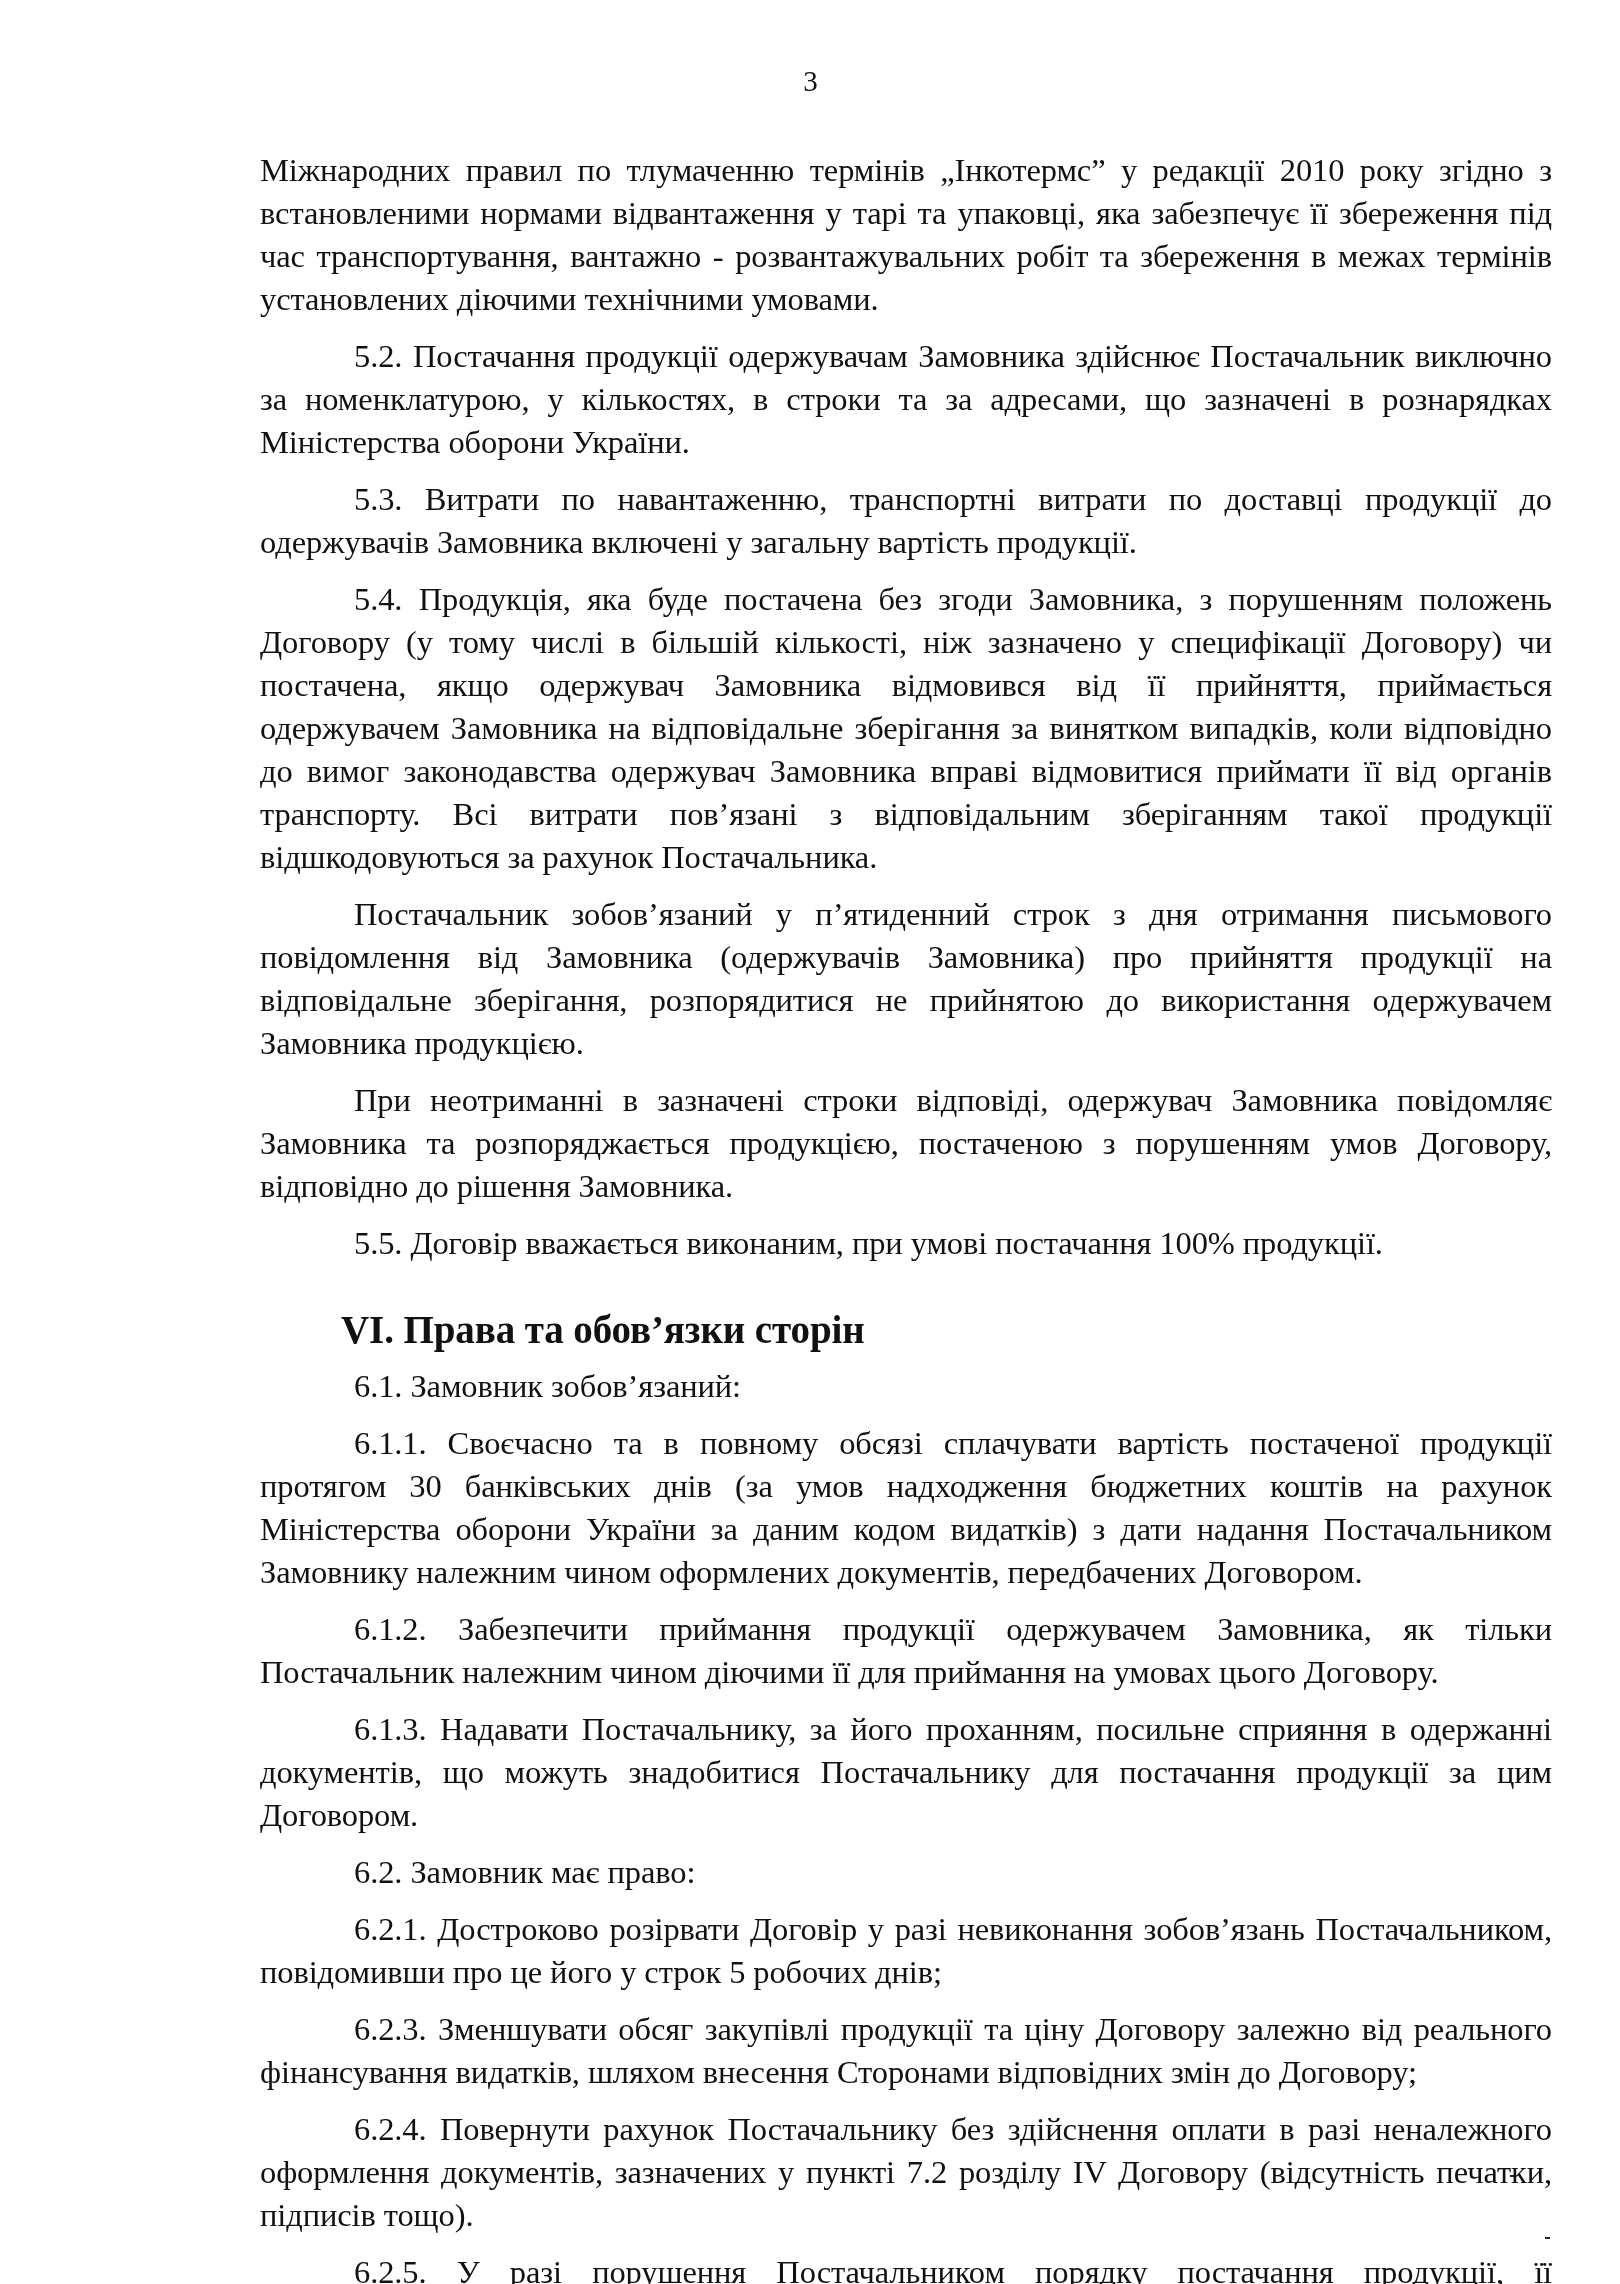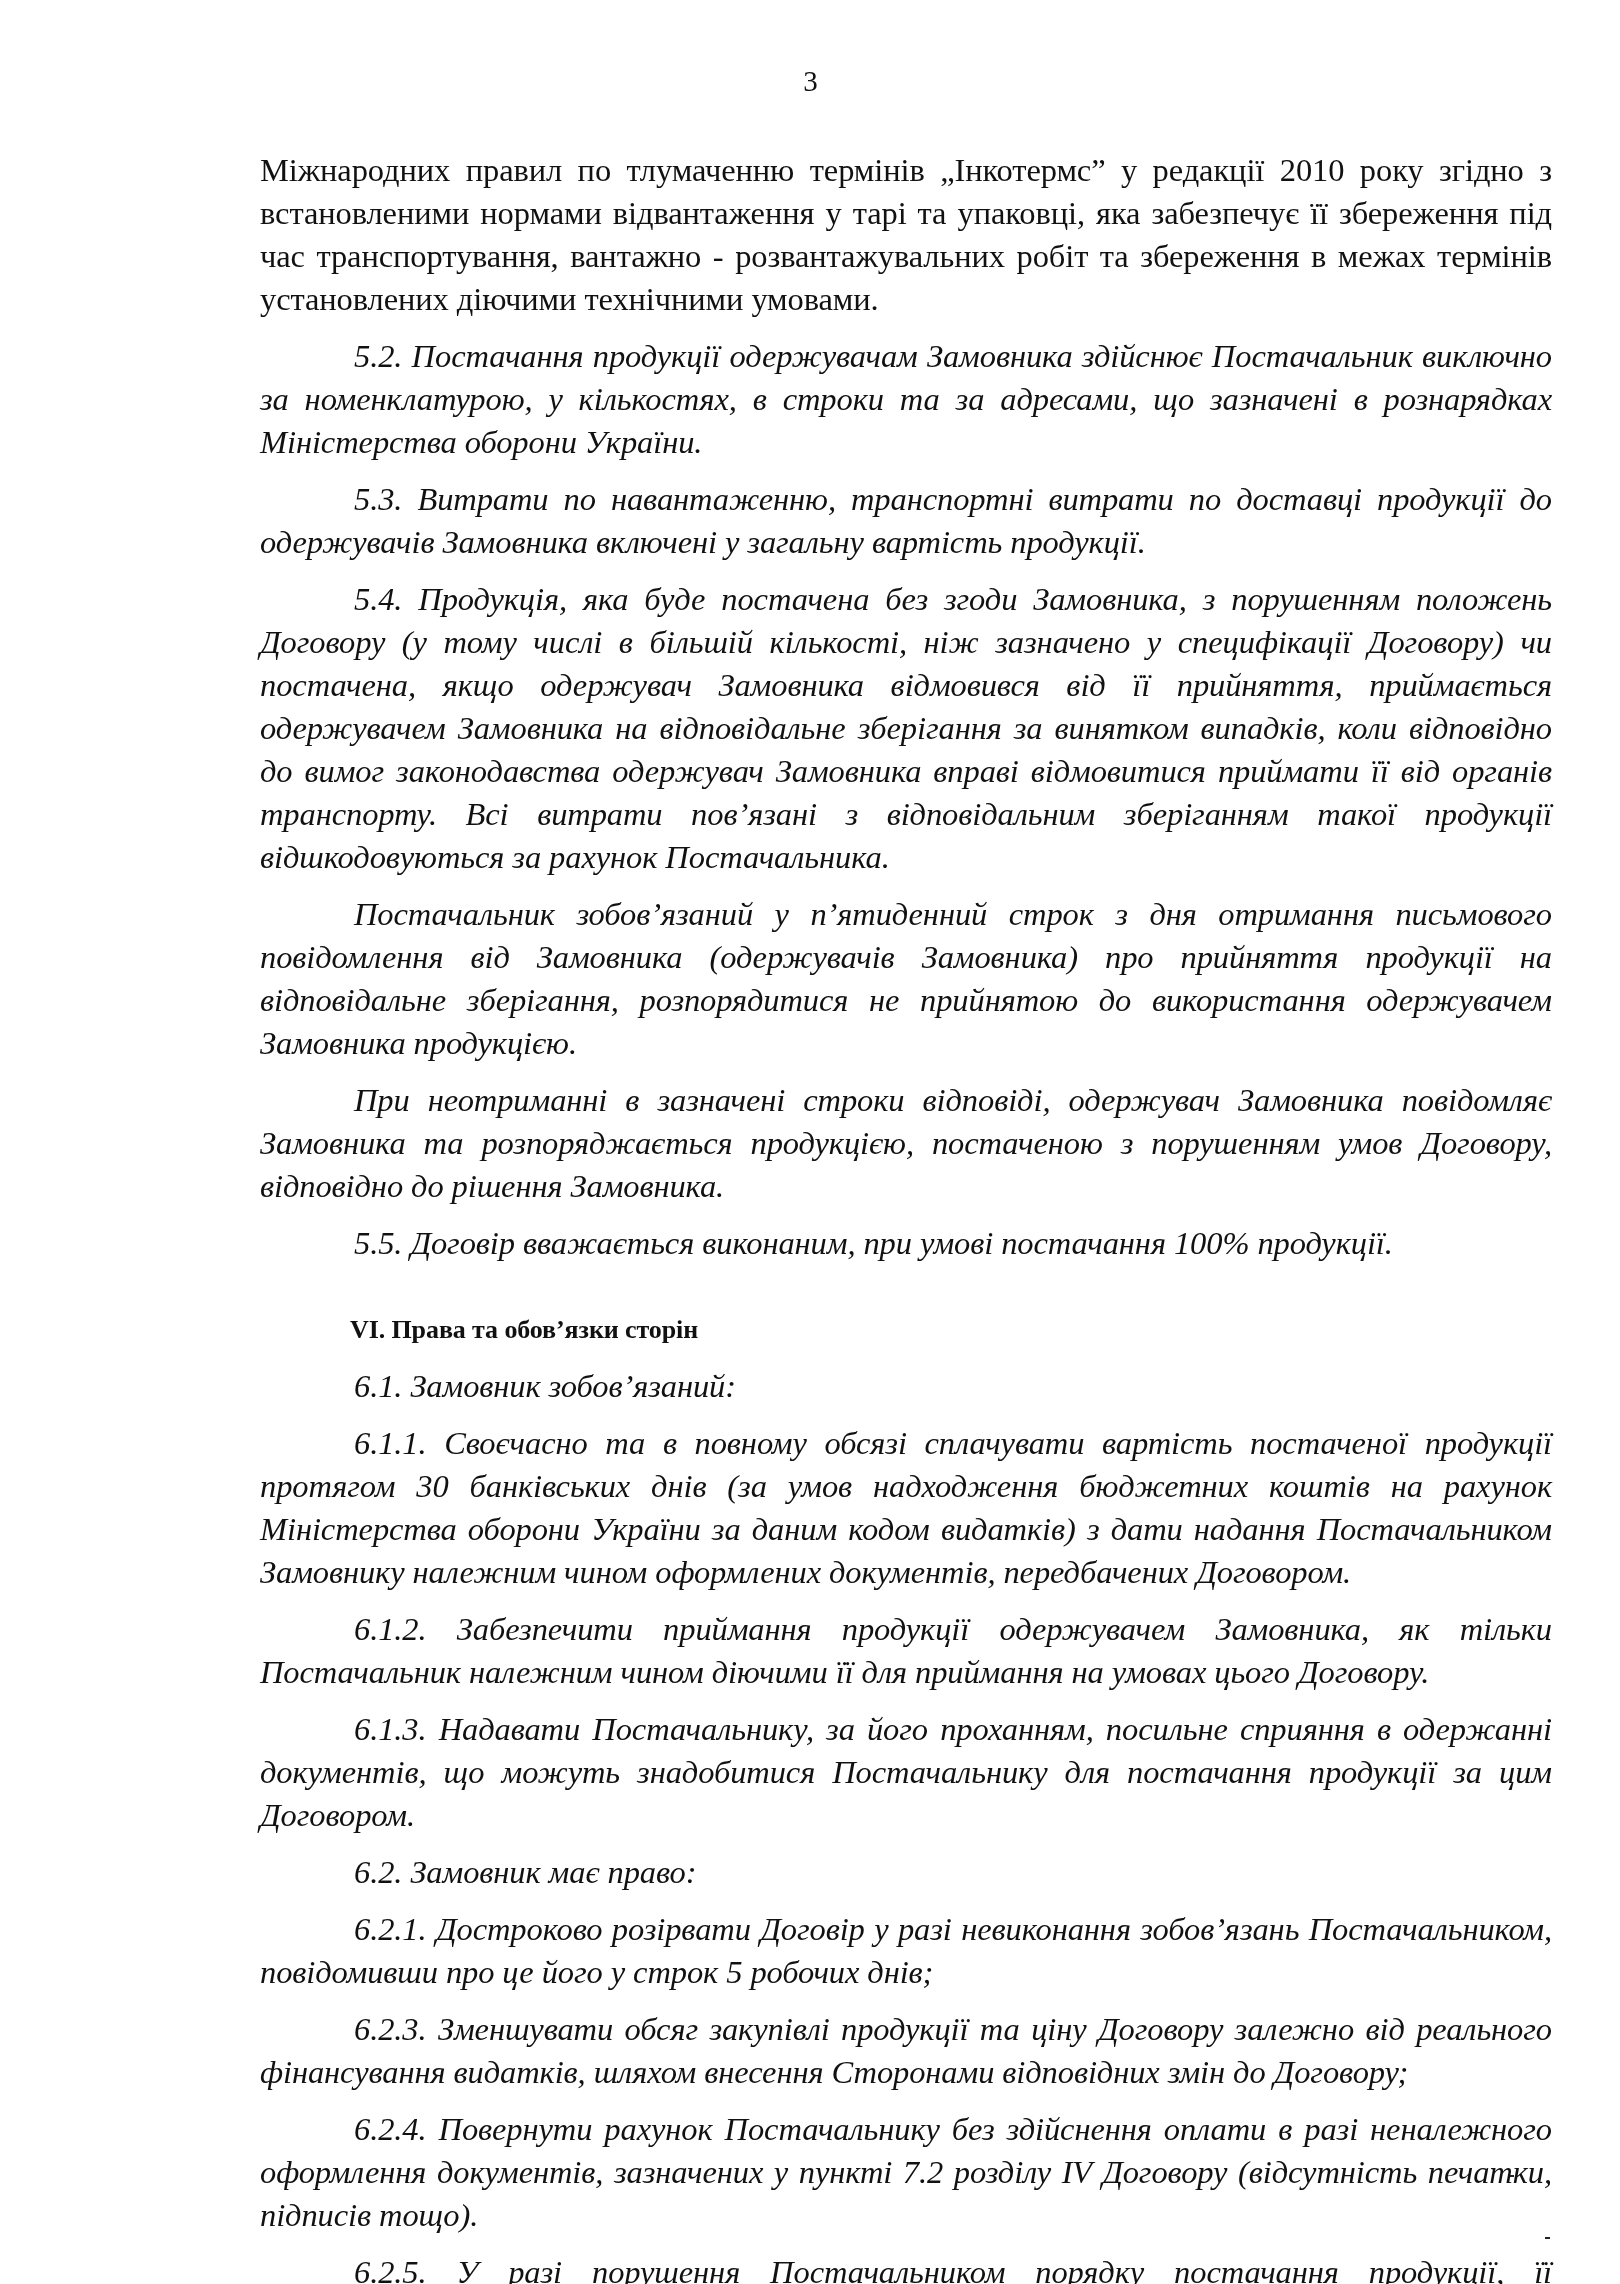--- a/index.html
+++ b/index.html
@@ -34,34 +34,33 @@
       text-align: justify;
       letter-spacing: -0.1px;
     }
     .content p {
       margin: 14px;
       text-align: justify;
       hyphens: none;
     }
     .content p.indent {
       text-indent: 94px;
-      font-style: italic;
     }
     .content p.cont {
       text-indent: 0;
     }
     .content p.last-line-left {
       text-align-last: left;
     }
     .section-heading {
-      margin: 10px;
+      margin: 1px;
       margin-top: 43px;
       padding-left: 94px;
       font-weight: bold;
-      font-size: 26px;
+      font-size: 39px;
       line-height: 43px;
     }
     .scan-mark {
       position: absolute;
       background: #222;
       height: 2px;
     }
   </style>
 </head>
 <body>

